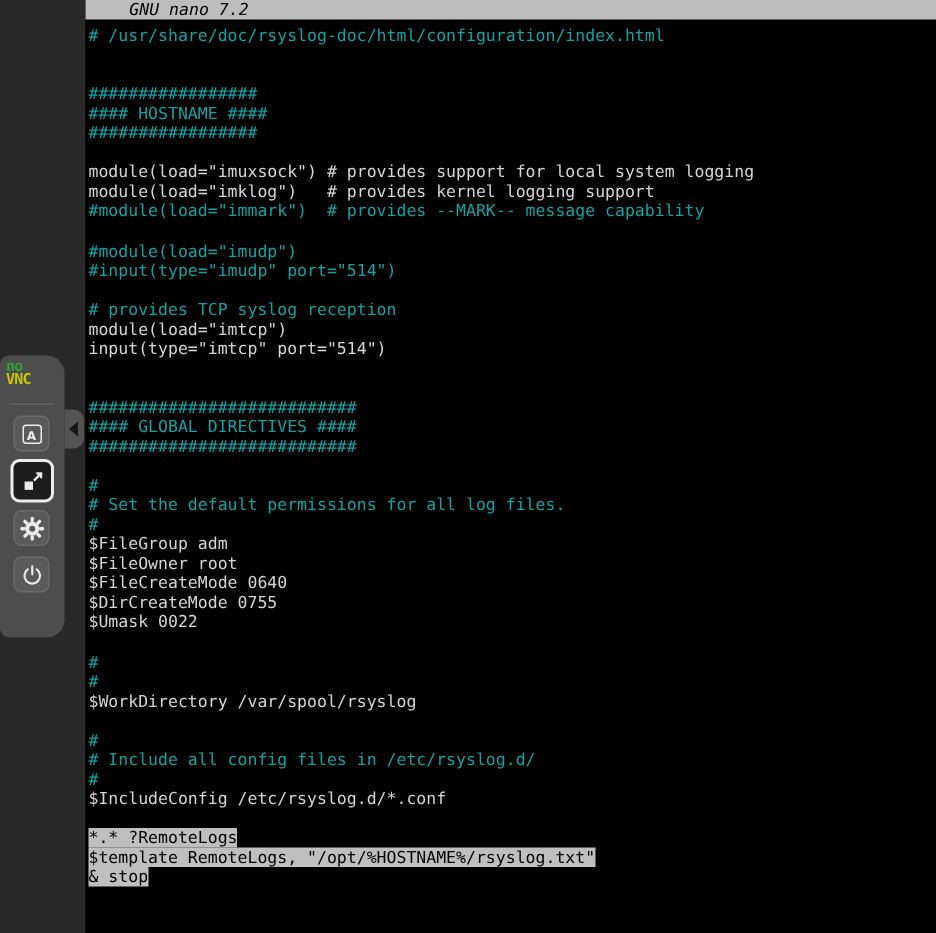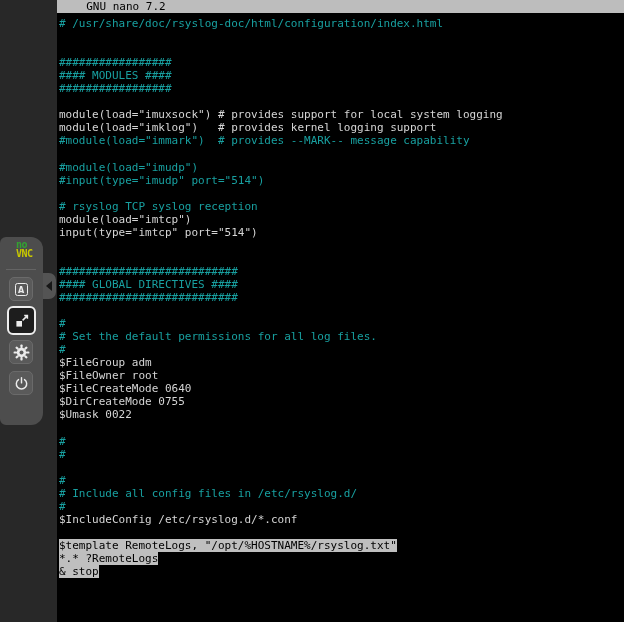--- a/index.html
+++ b/index.html
@@ -5,21 +5,21 @@
   html,body{margin:0;padding:0;background:#000;}
   body{width:624px;height:622px;overflow:hidden;position:relative;
        font-family:"DejaVu Sans Mono",monospace;}
 
   
   .left-strip{position:absolute;left:0;top:0;width:57px;height:622px;background:#282828;}
 
   
   .vnc-panel{position:absolute;left:0;top:237px;width:43px;height:188px;
              background:#4d4d4d;border-radius:6px 12px 12px 6px;z-index:3;}
-  .vnc-logo{position:absolute;top:3px;left:16px;font-family:"DejaVu Sans Mono",monospace;
+  .vnc-logo{position:absolute;top:3px;left:4px;font-family:"DejaVu Sans Mono",monospace;
             font-weight:bold;font-size:10px;line-height:9px;letter-spacing:-0.5px;}
   .vnc-logo .l1{color:#32a232;display:block;}
   .vnc-logo .l2{color:#c8c800;display:block;}
   .vnc-sep{position:absolute;top:32px;left:6px;width:30px;height:1px;background:#646464;}
   .vnc-btn{position:absolute;left:9px;width:24px;height:24px;background:#5a5a5a;
            border:1px solid #6a6a6a;border-radius:5px;box-sizing:border-box;
            display:flex;align-items:center;justify-content:center;cursor:pointer;}
   .vnc-btn.active{left:7px;width:29px;height:29px;background:#1d1d1d;
                   border:2px solid #ededed;border-radius:6px;}
   .btn-kbd{top:40px;}
@@ -33,21 +33,21 @@
   .vnc-handle{position:absolute;left:43px;top:273px;width:13px;height:26px;
               background:#545454;border-radius:0 7px 7px 0;z-index:2;cursor:pointer;}
   .vnc-handle .tri{position:absolute;left:3px;top:8px;width:0;height:0;
                    border-top:5px solid transparent;border-bottom:5px solid transparent;
                    border-right:6px solid #171717;}
 
   
   .terminal{position:absolute;left:57px;top:0;width:567px;height:622px;background:#000;
             font-size:11px;line-height:13.05px;}
   .titlebar{height:13px;background:#bdbdbd;color:#000;display:flex;
-            justify-content:space-between;white-space:pre;overflow:hidden;}
+            justify-content:space-between;white-space:pre;overflow:hidden;font-style:italic;}
   .titlebar .tl{padding-left:16px;}
   .titlebar .tr{padding-right:0;margin-top:36px;}
   .term-content{padding:4px 0 0 2px;}
   .tline{height:13.05px;white-space:pre;}
   .tline .comment{color:#18a0a0;}
   .tline .plain{color:#d5d5d5;}
   .tline .sel{background:#bfbfbf;color:#000;}
 </style>
 </head>
 <body>
@@ -110,53 +110,54 @@
 <div class="terminal">
   <div class="titlebar">
     <span class="tl">  GNU nano 7.2</span>
     <span class="tr">/etc/rsyslog.</span>
   </div>
   <div class="term-content">
       <div class="tline"><span class="comment"># /usr/share/doc/rsyslog-doc/html/configuration/index.html</span></div>
       <div class="tline"><span class="plain"></span></div>
       <div class="tline"><span class="plain"></span></div>
       <div class="tline"><span class="comment">#################</span></div>
-      <div class="tline"><span class="comment">#### MODULES ####</span></div>
+      <div class="tline"><span class="comment">#### HOSTNAME ####</span></div>
       <div class="tline"><span class="comment">#################</span></div>
       <div class="tline"><span class="plain"></span></div>
       <div class="tline"><span class="plain">module(load="imuxsock") # provides support for local system logging</span></div>
       <div class="tline"><span class="plain">module(load="imklog")   # provides kernel logging support</span></div>
       <div class="tline"><span class="comment">#module(load="immark")  # provides --MARK-- message capability</span></div>
       <div class="tline"><span class="plain"></span></div>
       <div class="tline"><span class="comment">#module(load="imudp")</span></div>
       <div class="tline"><span class="comment">#input(type="imudp" port="514")</span></div>
       <div class="tline"><span class="plain"></span></div>
-      <div class="tline"><span class="comment"># rsyslog TCP syslog reception</span></div>
+      <div class="tline"><span class="comment"># provides TCP syslog reception</span></div>
       <div class="tline"><span class="plain">module(load="imtcp")</span></div>
       <div class="tline"><span class="plain">input(type="imtcp" port="514")</span></div>
       <div class="tline"><span class="plain"></span></div>
       <div class="tline"><span class="plain"></span></div>
       <div class="tline"><span class="comment">###########################</span></div>
       <div class="tline"><span class="comment">#### GLOBAL DIRECTIVES ####</span></div>
       <div class="tline"><span class="comment">###########################</span></div>
       <div class="tline"><span class="plain"></span></div>
       <div class="tline"><span class="comment">#</span></div>
       <div class="tline"><span class="comment"># Set the default permissions for all log files.</span></div>
       <div class="tline"><span class="comment">#</span></div>
       <div class="tline"><span class="plain">$FileGroup adm</span></div>
       <div class="tline"><span class="plain">$FileOwner root</span></div>
       <div class="tline"><span class="plain">$FileCreateMode 0640</span></div>
       <div class="tline"><span class="plain">$DirCreateMode 0755</span></div>
       <div class="tline"><span class="plain">$Umask 0022</span></div>
       <div class="tline"><span class="plain"></span></div>
       <div class="tline"><span class="comment">#</span></div>
       <div class="tline"><span class="comment">#</span></div>
+      <div class="tline"><span class="plain">$WorkDirectory /var/spool/rsyslog</span></div>
       <div class="tline"><span class="plain"></span></div>
       <div class="tline"><span class="comment">#</span></div>
       <div class="tline"><span class="comment"># Include all config files in /etc/rsyslog.d/</span></div>
       <div class="tline"><span class="comment">#</span></div>
       <div class="tline"><span class="plain">$IncludeConfig /etc/rsyslog.d/*.conf</span></div>
       <div class="tline"><span class="plain"></span></div>
+      <div class="tline"><span class="sel">*.* ?RemoteLogs</span></div>
       <div class="tline"><span class="sel">$template RemoteLogs, "/opt/%HOSTNAME%/rsyslog.txt"</span></div>
-      <div class="tline"><span class="sel">*.* ?RemoteLogs</span></div>
       <div class="tline"><span class="sel">&amp; stop</span></div>
     </div>
 </div>
 
 </body></html>

